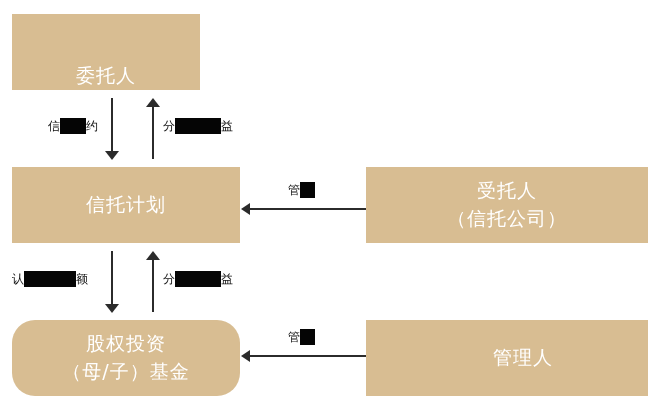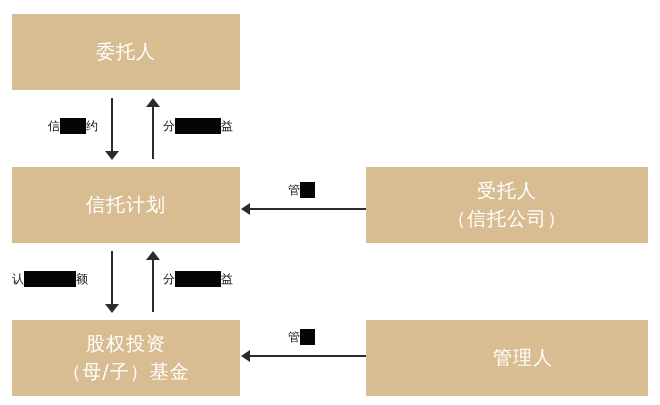--- a/index.html
+++ b/index.html
@@ -28,23 +28,23 @@
     font-size: 19px;
     line-height: 1.45;
     letter-spacing: 1px;
     box-sizing: border-box;
   }
   .node .node-label {
     white-space: pre-line;
     display: block;
   }
   
-  #node-settlor     { left: 12px;  top: 14px;  width: 228px; height: 76px; }
+  #node-settlor     { left: 12px;  top: 14px;  width: 188px; height: 76px; align-items: flex-end; }
   #node-trust-plan  { left: 12px;  top: 167px; width: 228px; height: 76px; text-align: right; }
-  #node-equity-fund { left: 12px;  top: 320px; width: 228px; height: 76px; }
+  #node-equity-fund { left: 12px;  top: 320px; width: 228px; height: 76px; border-radius: 23px; }
   
   #node-trustee     { left: 366px; top: 167px; width: 282px; height: 76px; }
   #node-manager     { left: 366px; top: 320px; width: 282px; height: 76px; }
 
   
   .conn {
     position: absolute;
   }
   .vline {
     position: absolute;

